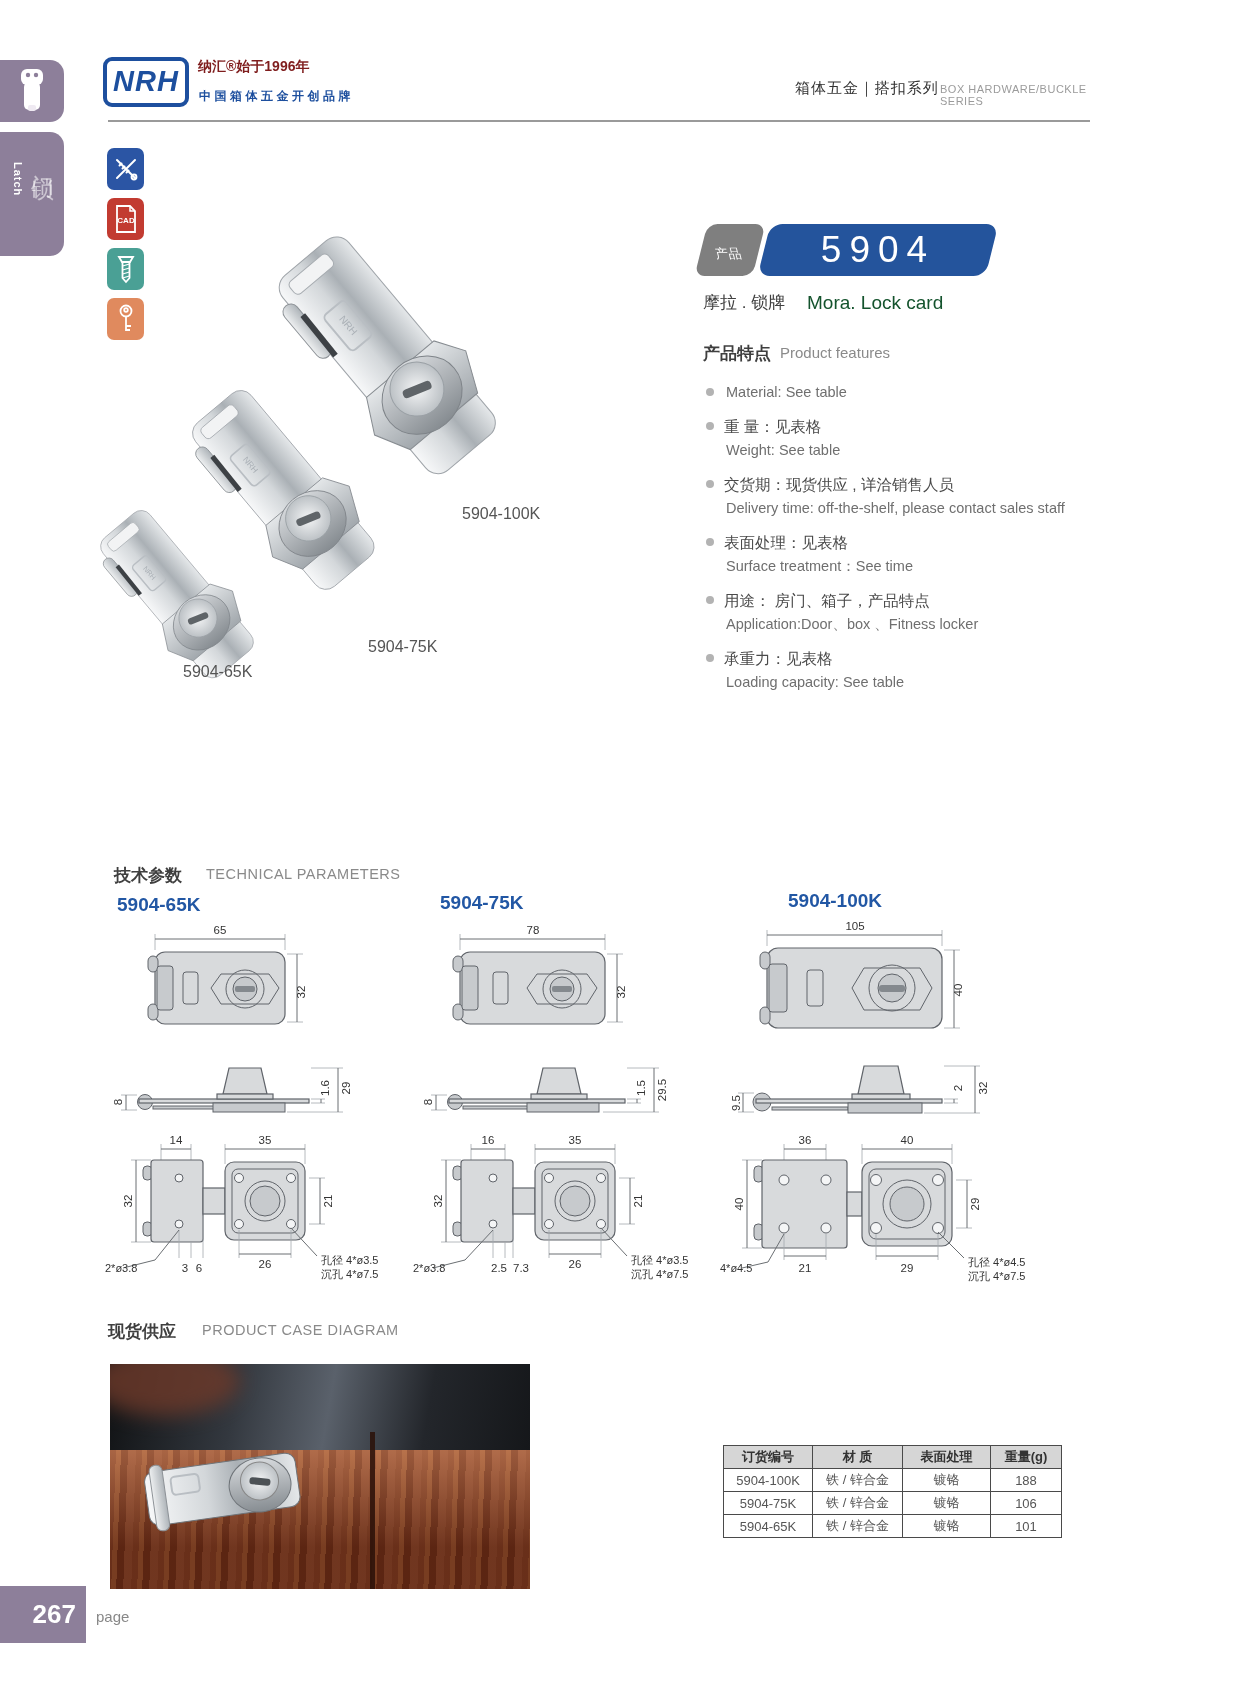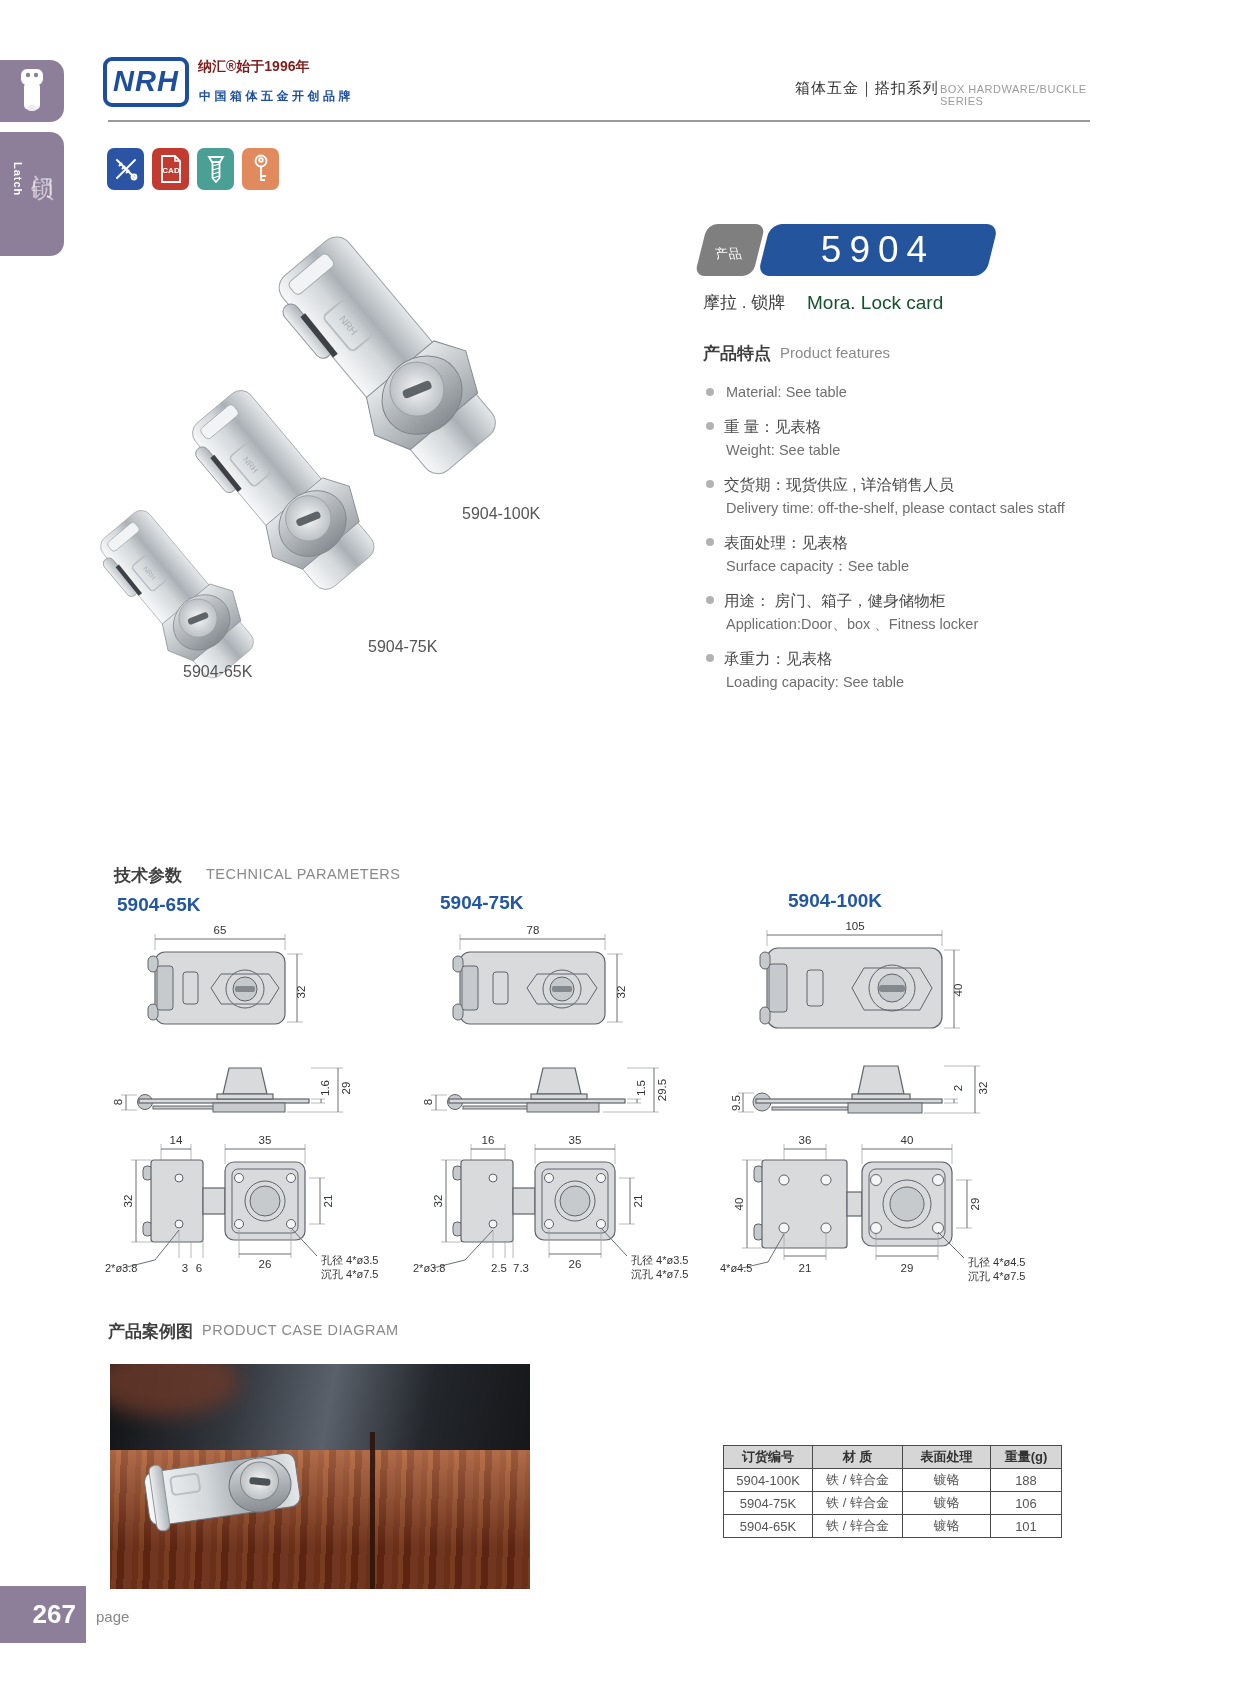--- a/index.html
+++ b/index.html
@@ -21,21 +21,21 @@
            border-radius:9px;color:#1d4f9e;font-weight:bold;font-style:italic;font-size:29px;
            text-align:center;line-height:40px;letter-spacing:1px;}
   .slogan-cn{position:absolute;left:198px;top:58px;font-size:14px;font-weight:bold;color:#7f1d1d;}
   .slogan-sub{position:absolute;left:199px;top:88px;font-size:12px;font-weight:bold;
               color:#1d4f9e;letter-spacing:3.5px;}
   .series-cn{position:absolute;left:795px;top:79px;font-size:15px;color:#333;letter-spacing:1px;}
   .series-en{position:absolute;left:940px;top:83px;font-size:11px;color:#9b9b9b;letter-spacing:.5px;}
   .hdr-line{position:absolute;left:108px;top:120px;width:1032px;height:2px;background:#9a9a9a;}
 
   
-  .icon-row{position:absolute;left:107px;top:148px;display:flex;gap:8px;}
+  .icon-row{position:absolute;left:107px;top:148px;display:flex;gap:8px;flex-direction:column;}
   .app-icon{width:37px;height:42px;border-radius:7px;display:flex;align-items:center;justify-content:center;}
   .ic-blue{background:#2b55a4;} .ic-red{background:#c23b31;}
   .ic-teal{background:#4aa095;} .ic-orange{background:#e08a5e;}
 
   
   .prod{position:absolute;}
   .prod-label{position:absolute;font-size:16px;color:#555;}
 
   
   .badge-gray{position:absolute;left:701px;top:224px;width:58px;height:52px;background:#7f7f7f;
@@ -240,25 +240,25 @@
       <span class="en">Weight: See table</span>
       </div>
     <div class="feat">
         <span class="dot"></span>
       <span class="cn">交货期：现货供应 , 详洽销售人员</span>
       <span class="en">Delivery time: off-the-shelf, please contact sales staff</span>
       </div>
     <div class="feat">
         <span class="dot"></span>
       <span class="cn">表面处理：见表格</span>
-      <span class="en">Surface capacity：See table</span>
+      <span class="en">Surface treatment：See time</span>
       </div>
     <div class="feat">
         <span class="dot"></span>
-      <span class="cn">用途： 房门、箱子，健身储物柜</span>
+      <span class="cn">用途： 房门、箱子，产品特点</span>
       <span class="en">Application:Door、box 、Fitness locker</span>
       </div>
     <div class="feat">
         <span class="dot"></span>
       <span class="cn">承重力：见表格</span>
       <span class="en">Loading capacity: See table</span>
       </div>
   </div>
 
   <div class="tech-title-cn">技术参数</div>
@@ -450,21 +450,21 @@
     <path class="dln" d="M72,340 H114 M164,340 H226"></path>
     <path class="dln" d="M30,352 L56,346 L72,318"></path>
     <text class="ntx" x="8" y="356">4*ø4.5</text>
     <text class="dtx" x="93" y="356" text-anchor="middle">21</text>
     <text class="dtx" x="195" y="356" text-anchor="middle">29</text>
     <path class="dln" d="M226,316 L252,342"></path>
     <text class="ntx" x="256" y="350">孔径 4*ø4.5</text>
     <text class="ntx" x="256" y="364">沉孔 4*ø7.5</text>
   </svg>
 
-  <div class="case-title-cn">产品案例图</div>
+  <div class="case-title-cn">现货供应</div>
   <div class="case-title-en">PRODUCT CASE DIAGRAM</div>
   <div class="photo">
     <div class="photo-top"></div>
     <div class="photo-blob"></div>
     <div class="photo-wood"></div>
     <div class="photo-seam"></div>
     <svg class="photo-latch" viewBox="0 0 200 120">
       <g transform="rotate(-8 100 60)">
         <rect x="8" y="34" width="152" height="54" rx="10" fill="url(#gChrome)" stroke="#6e7378"></rect>
         <rect x="14" y="28" width="13" height="66" rx="6" fill="url(#gPin)" stroke="#8d9297"></rect>

